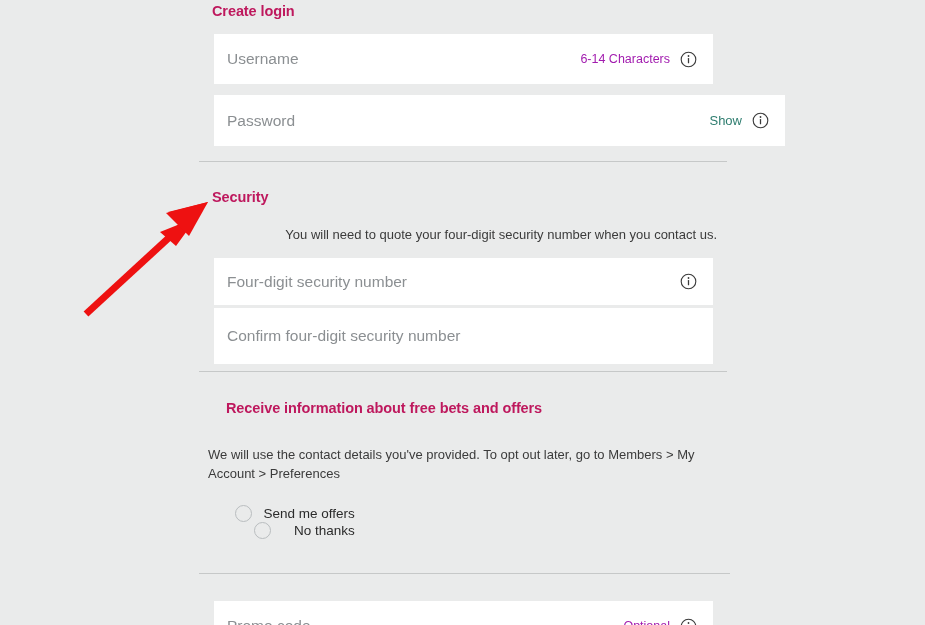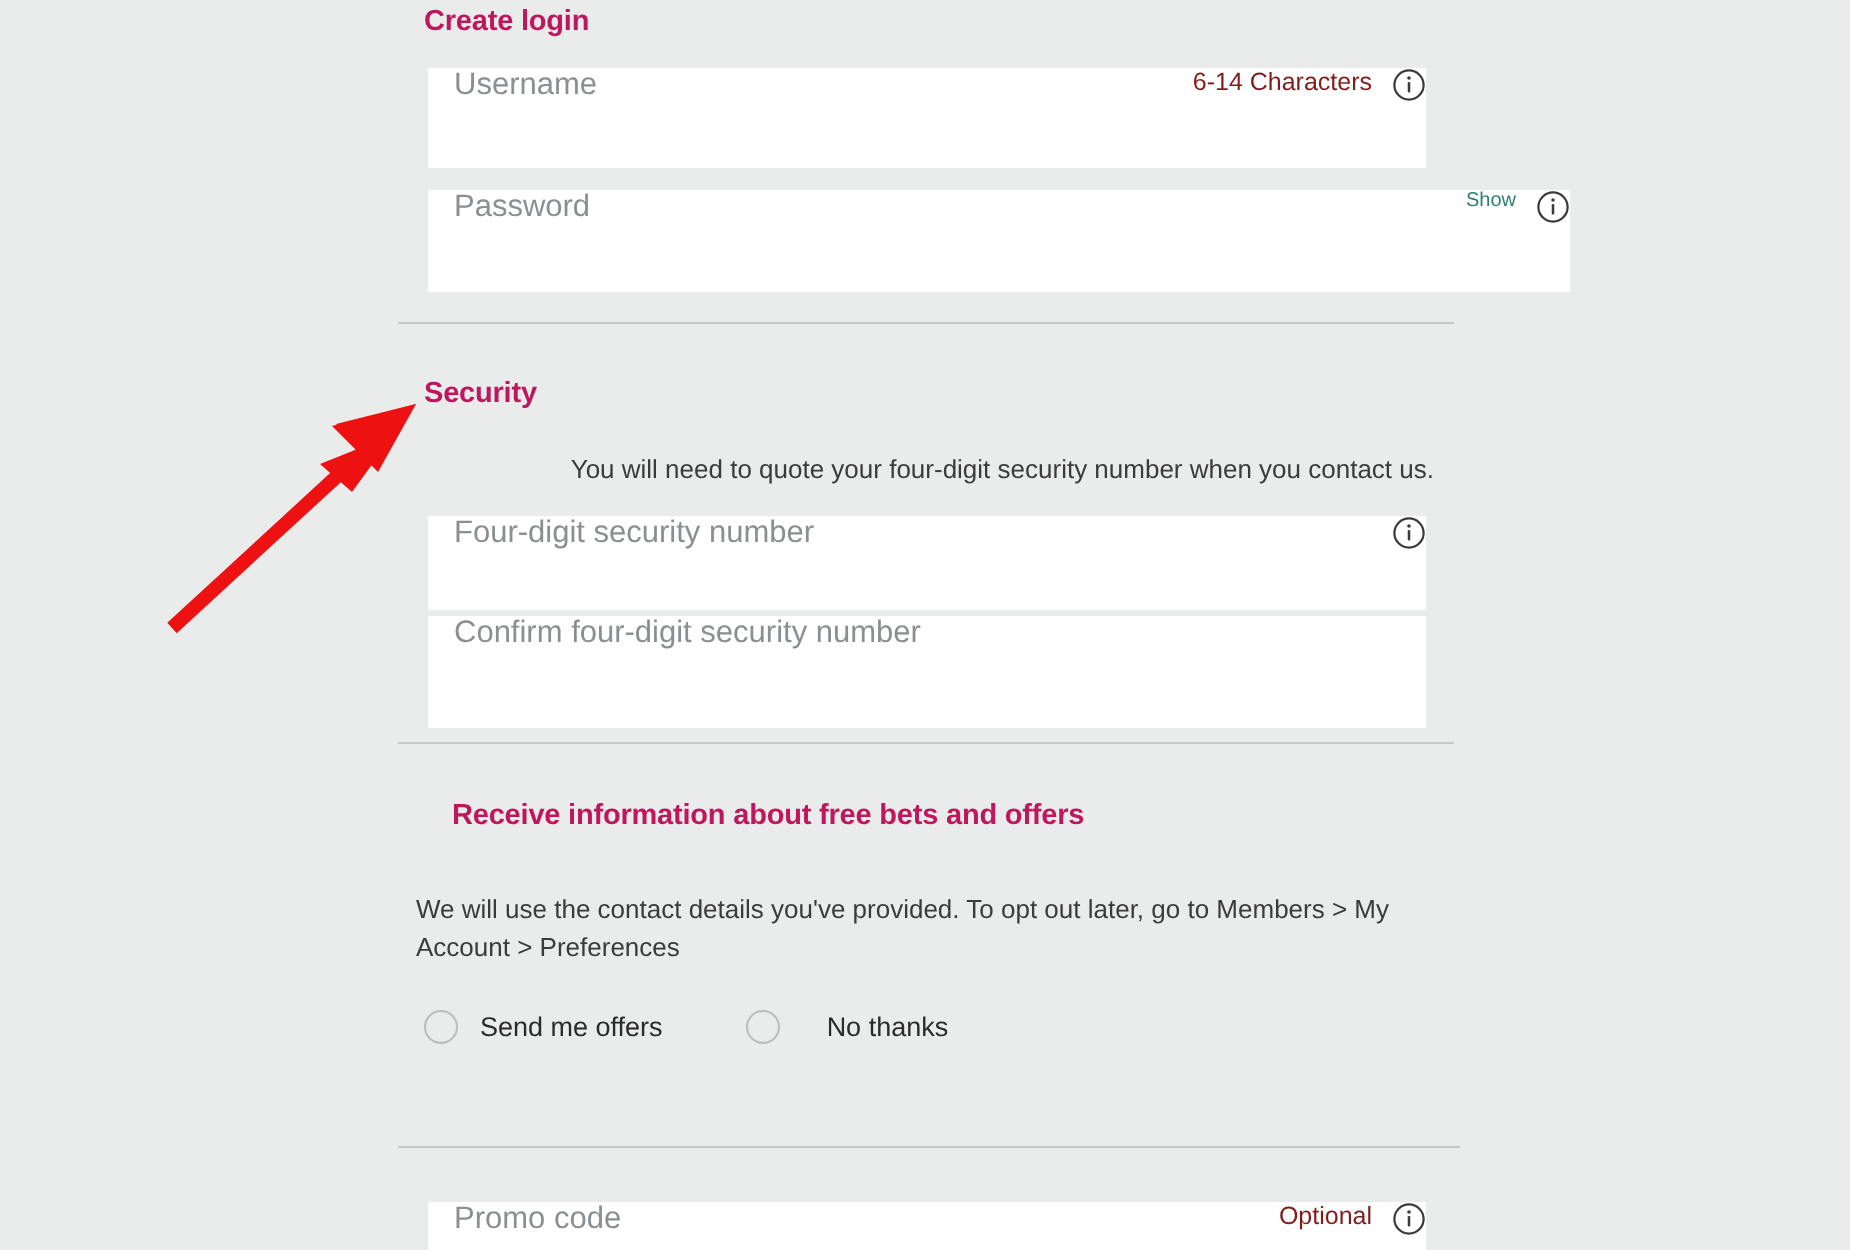--- a/index.html
+++ b/index.html
@@ -42,38 +42,39 @@
     color: #3b3b3b;
     line-height: 19px;
   }
 
   
   .field {
     position: relative;
     background: #ffffff;
     box-sizing: border-box;
     display: flex;
+    align-items: center;
     padding-left: 13px;
-    padding-right: 0;
+    padding-right: 16px;
   }
   .field .placeholder {
     font-size: 15.5px;
     color: #8b8f92;
     flex: 1 1 auto;
     white-space: nowrap;
     overflow: hidden;
   }
   .field .hint {
     font-size: 12.5px;
-    color: #7f1d1d;
+    color: #a21caf;
     margin-right: 10px;
     white-space: nowrap;
   }
   .field .show-link {
-    font-size: 10px;
+    font-size: 13px;
     color: #2e7d6f;
     margin-right: 10px;
     white-space: nowrap;
     cursor: pointer;
   }
 
   .info-icon {
     width: 17px;
     height: 17px;
     flex: 0 0 auto;
@@ -84,20 +85,21 @@
   .divider {
     height: 1px;
     background: #c6c8c8;
     width: 100%;
   }
 
   
   .radio-row {
     display: flex;
     align-items: flex-end;
+    flex-direction: column;
   }
   .radio-group {
     display: flex;
     align-items: center;
     cursor: pointer;
   }
   .radio-circle {
     width: 17px;
     height: 17px;
     border-radius: 50%;

